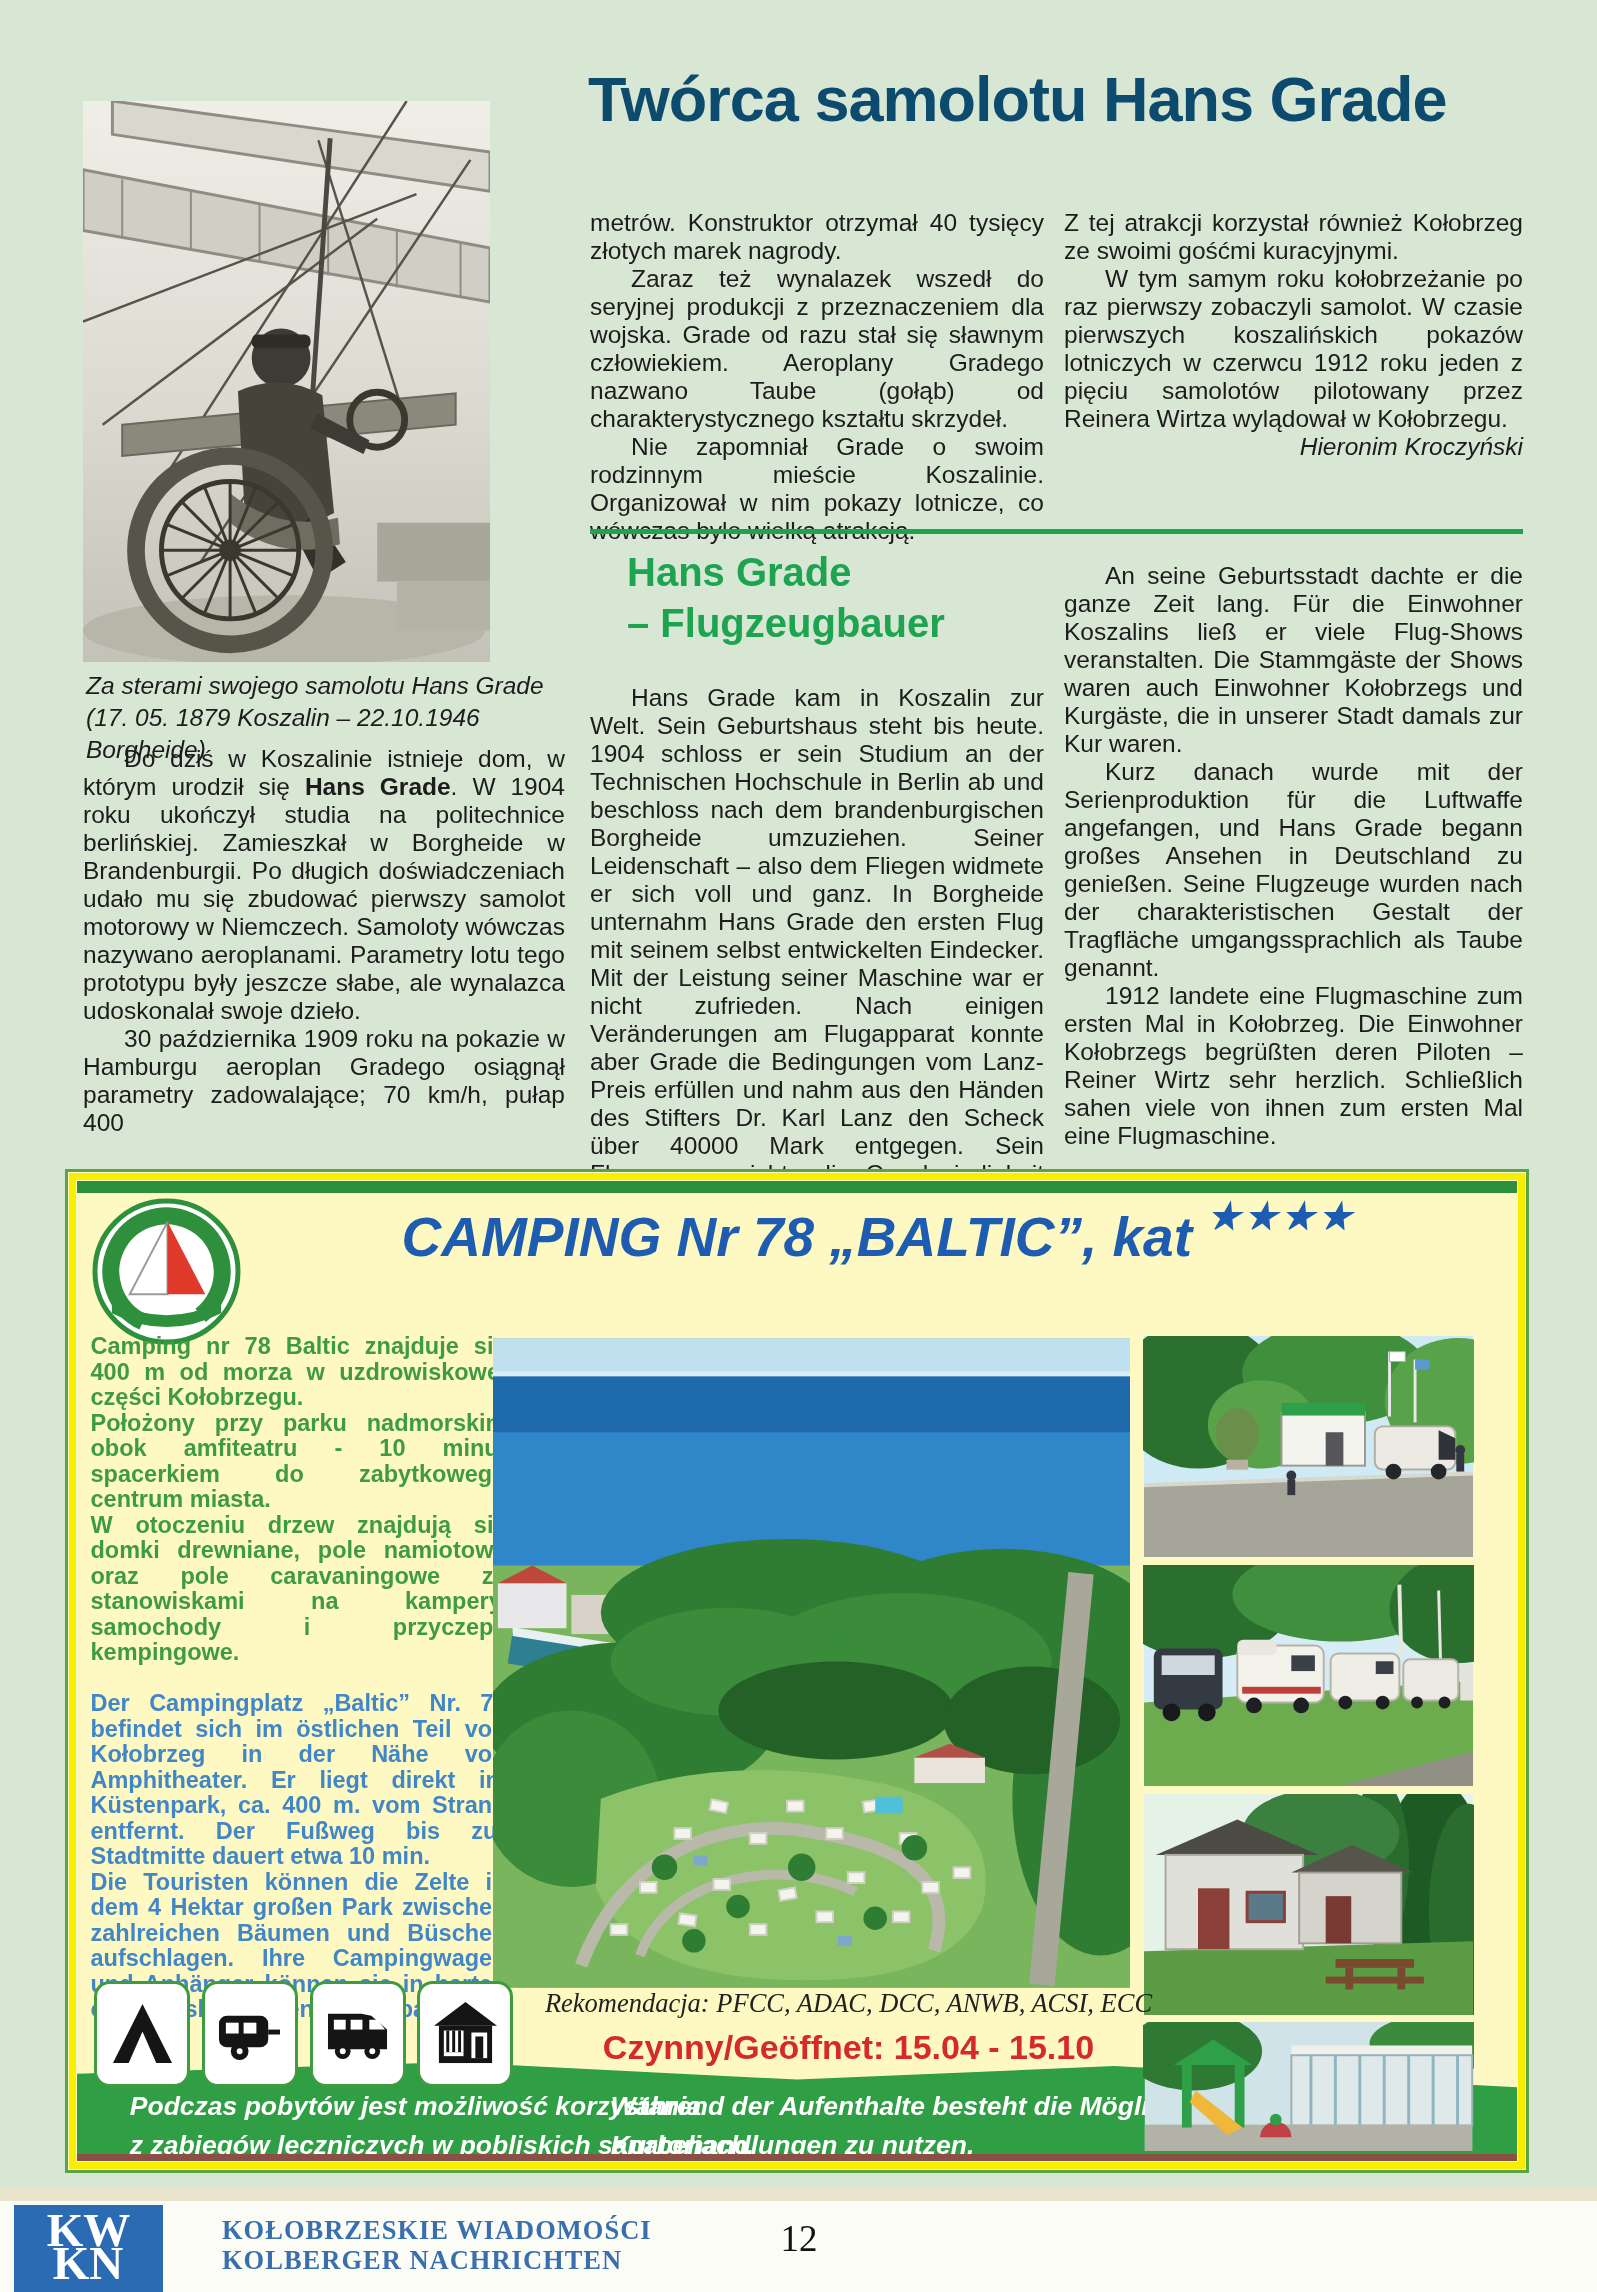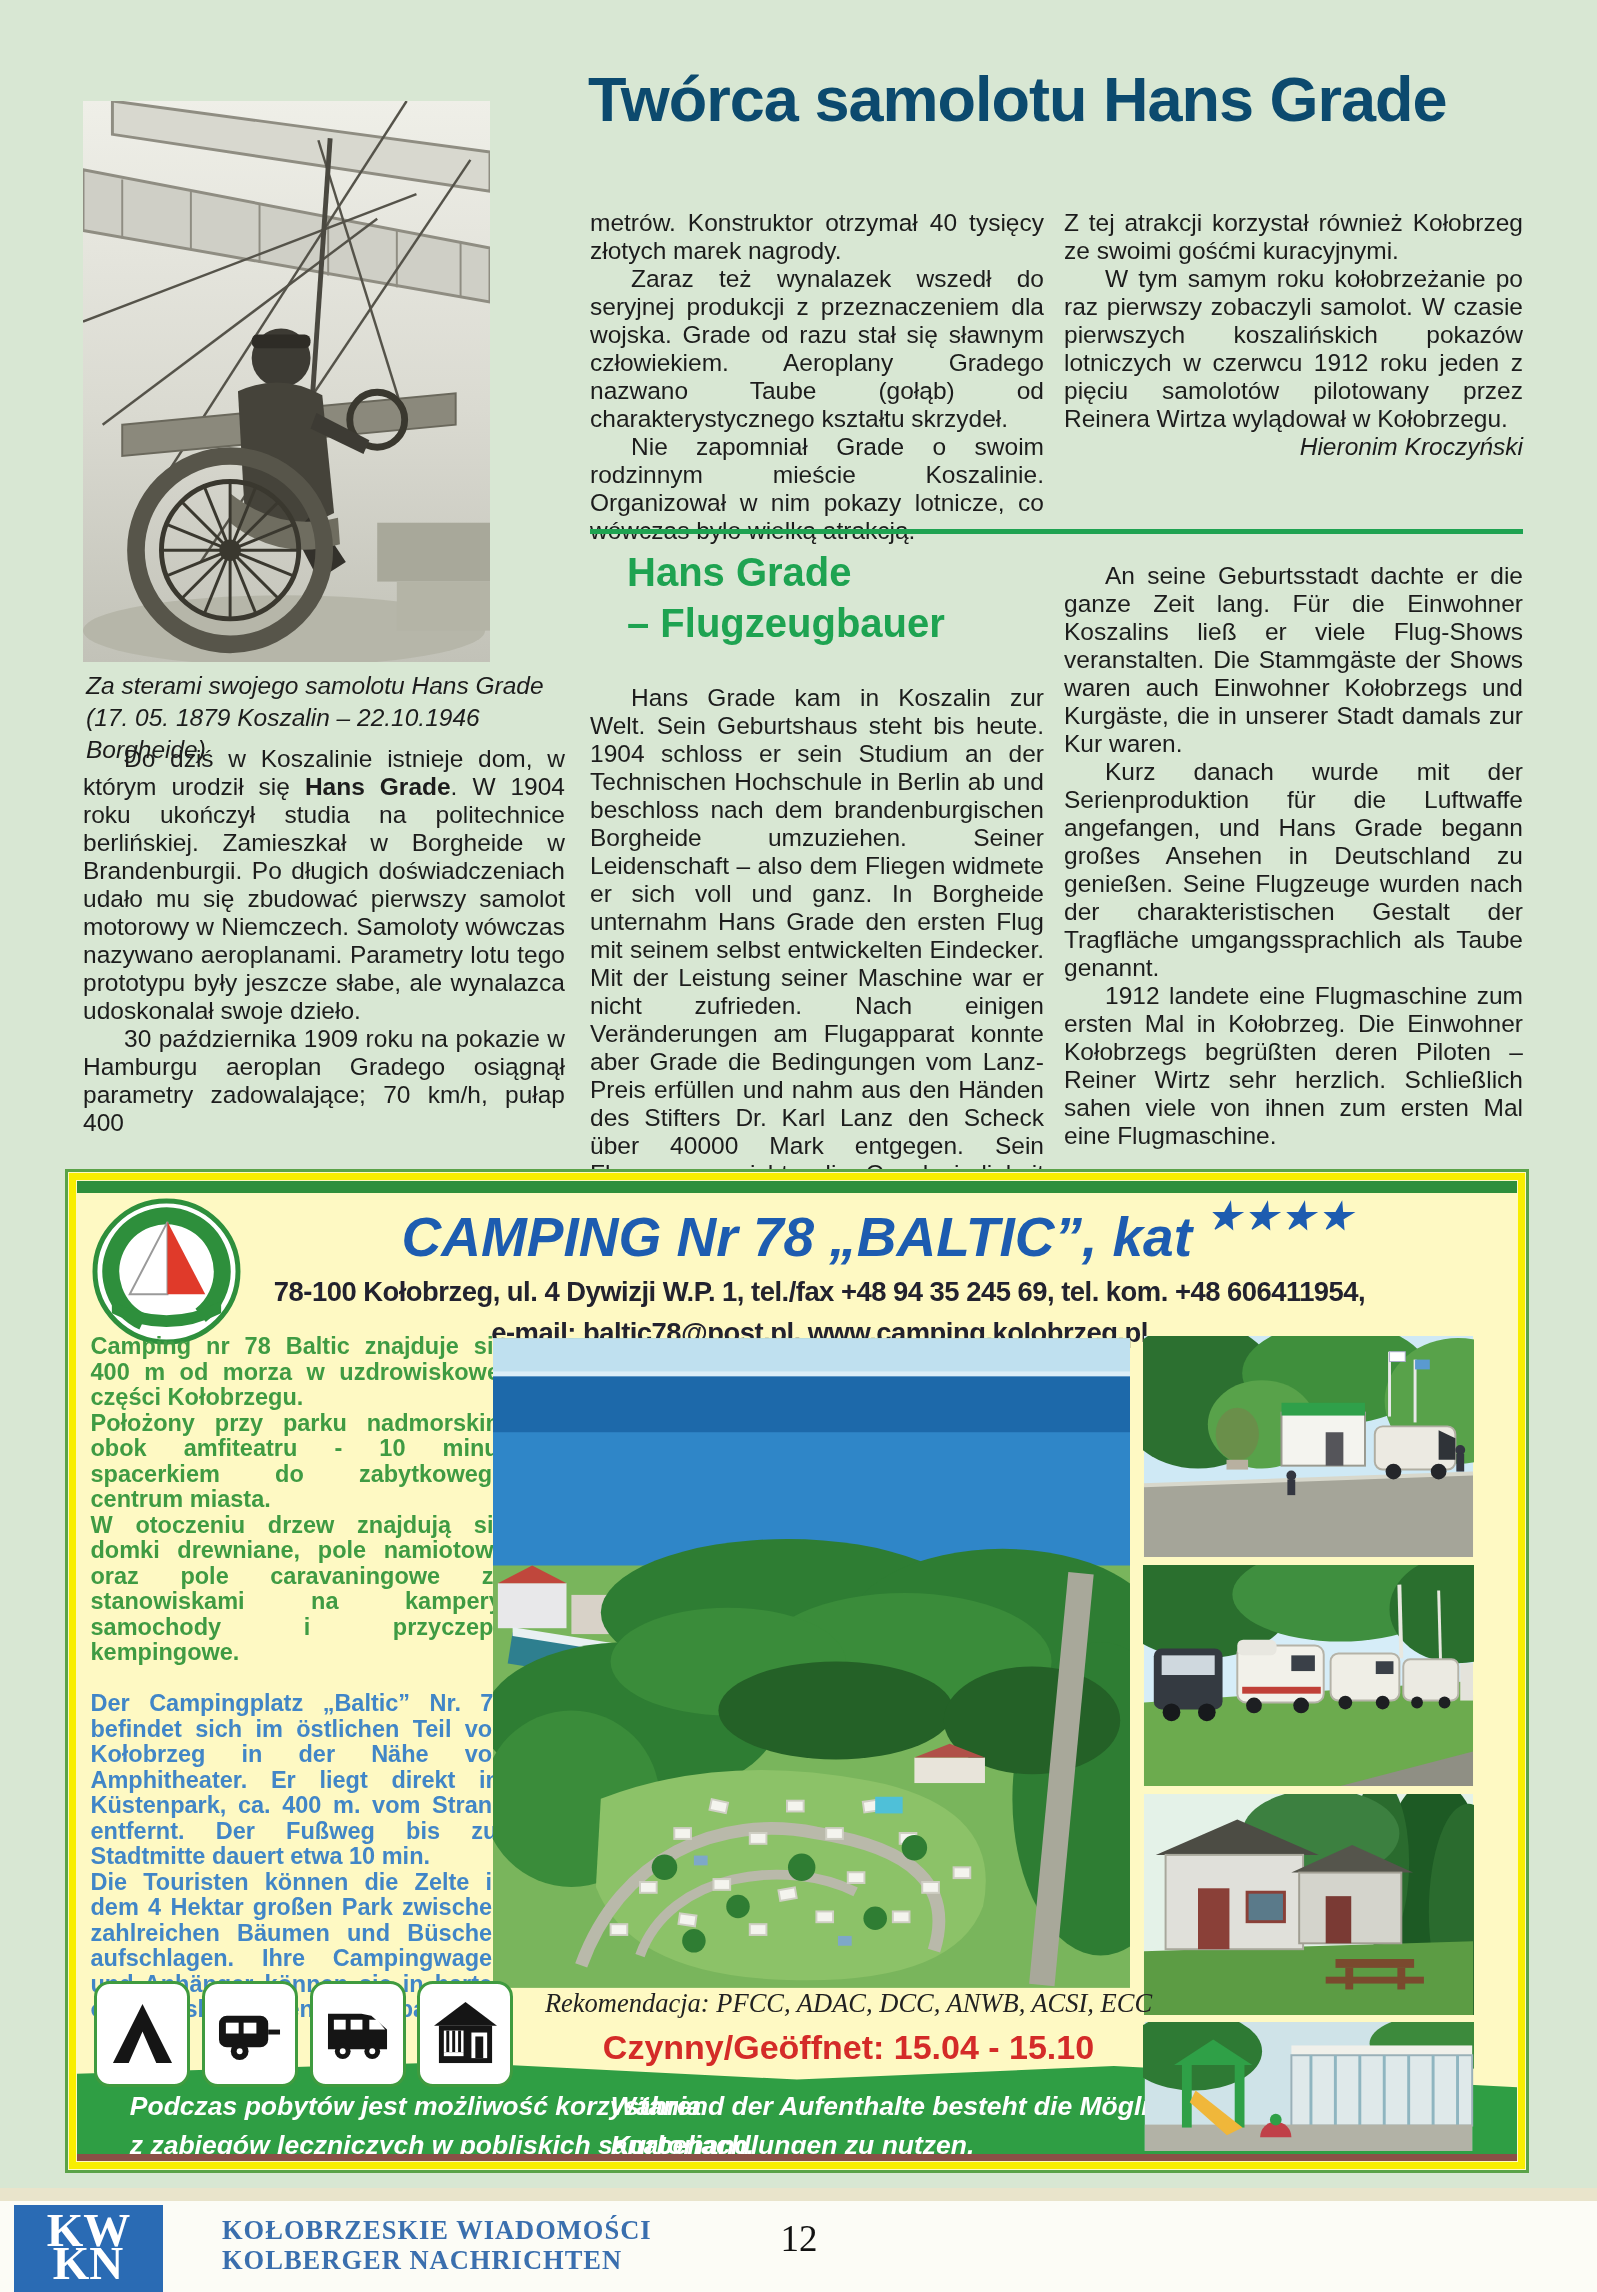--- a/index.html
+++ b/index.html
@@ -187,24 +187,20 @@
         <ellipse cx="75" cy="74" rx="72" ry="71" fill="#ffffff" stroke="#2e8f3c" stroke-width="5"></ellipse>
         <circle cx="75" cy="74" r="56" fill="none" stroke="#2e8f3c" stroke-width="17" stroke-dasharray="290 62" transform="rotate(115 75 74)"></circle>
         <polygon points="76,24 76,97 38,97" fill="#ffffff" stroke="#9a9a9a" stroke-width="2"></polygon>
         <polygon points="76,24 114,97 76,97" fill="#e03a2a"></polygon>
         <path d="M20,104 Q75,132 130,104 L130,116 Q75,144 20,116 Z" fill="#2e8f3c"></path>
       </svg>
     </div>
 
     <div class="ad-title-row"><span>CAMPING Nr 78 „BALTIC”, kat</span> <span class="ad-stars">★★★★</span></div>
 
-    <div class="ad-address">
-      <div>78-100 Kołobrzeg, ul. 4 Dywizji W.P. 1, tel./fax +48 94 35 245 69, tel. kom. +48 606411954,</div>
-      <div>e-mail: baltic78@post.pl, www.camping.kolobrzeg.pl</div>
-    </div>
 
     <div class="ad-text">
       <p class="pl">Camping nr 78 Baltic znajduje się 400 m od morza w uzdrowiskowej części Kołobrzegu.</p>
       <p class="pl">Położony przy parku nadmorskim obok amfiteatru - 10 minut spacerkiem do zabytkowego centrum miasta.</p>
       <p class="pl">W otoczeniu drzew znajdują się domki drewniane, pole namiotowe oraz pole caravaningowe ze stanowiskami na kampery, samochody i przyczepy kempingowe.</p>
       <p class="de de-block">Der Campingplatz „Baltic” Nr. 78 befindet sich im östlichen Teil von Kołobrzeg in der Nähe von Amphitheater. Er liegt direkt im Küstenpark, ca. 400 m. vom Strand entfernt. Der Fußweg bis zur Stadtmitte dauert etwa 10 min.</p>
       <p class="de">Die Touristen können die Zelte in dem 4 Hektar großen Park zwischen zahlreichen Bäumen und Büschen aufschlagen. Ihre Campingwagen und Anhänger können sie in harten oder grasbedeckten Boxen parken.</p>
     </div>
 
     <div class="ad-aerial">

